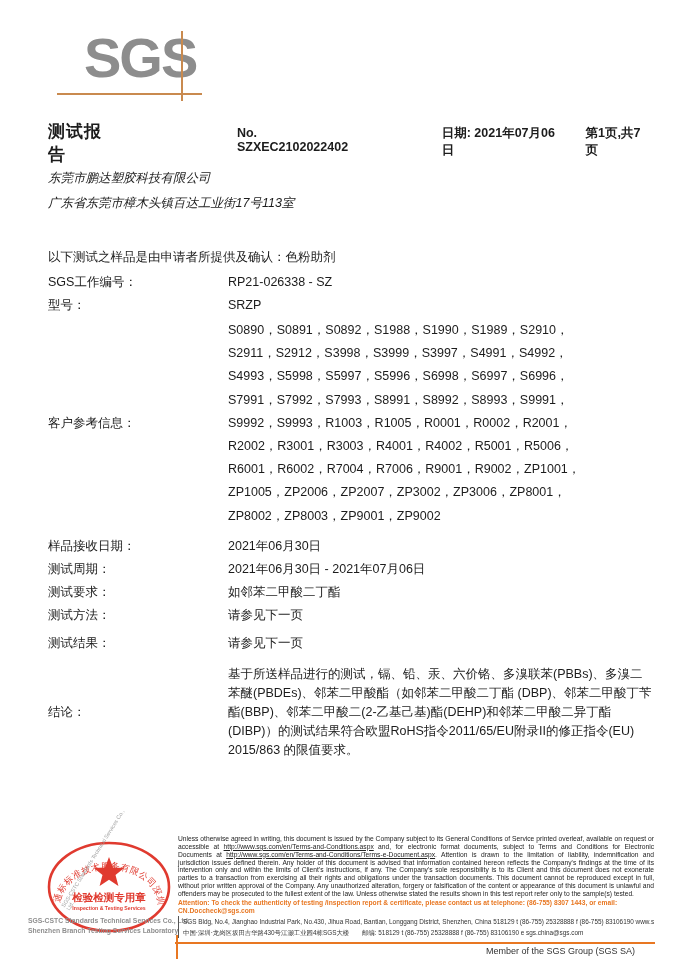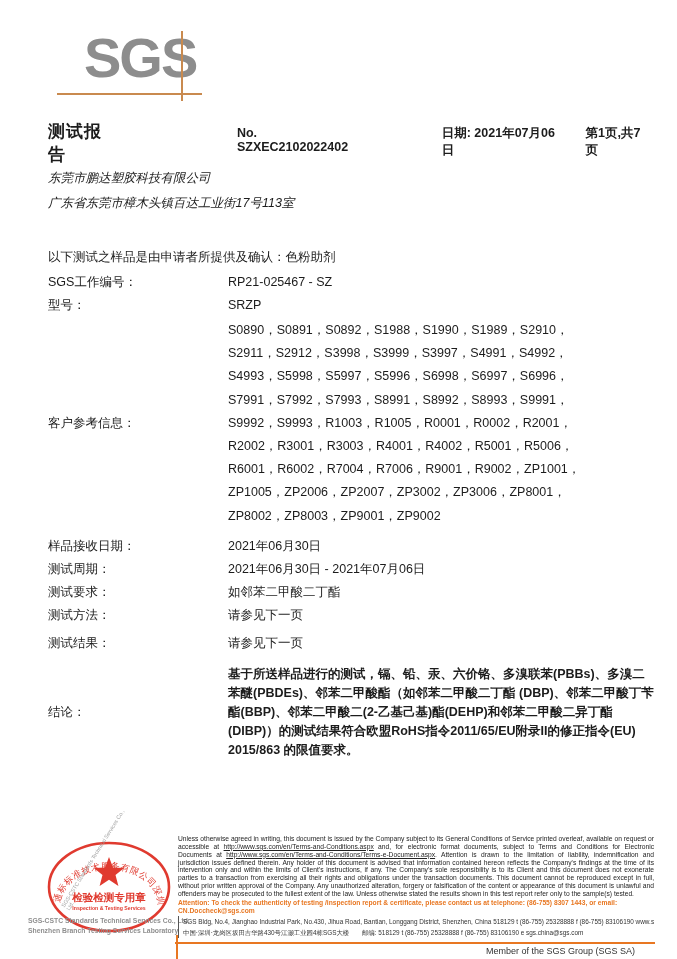--- a/index.html
+++ b/index.html
@@ -25,21 +25,21 @@
 
   
   .intro { position:absolute; left:48px; top:249px; font-size:12.5px; }
   .fields { position:absolute; left:48px; top:273px; right:22px; font-size:12.5px; }
   .row { display:flex; margin-bottom:4px;align-items:center; }
   .row .label { width:180px; flex-shrink:0; line-height:19px; }
   .row .value { flex:1; line-height:19px; }
   .ref-lines div { line-height:23.2px; }
   .gap-s { margin-top:9px; }
   .gap-m { margin-top:12px; }
-  .conclusion .value { line-height:19px; text-align:left;font-weight:bold; }
+  .conclusion .value { line-height:19px; text-align:left; }
 
   
   .legal-block { position:absolute; left:178px; top:835px; width:476px; }
   .legal { font-size:6.7px; line-height:7.85px; text-align:justify; color:#222; }
   .legal u { text-decoration:underline; }
   .attention { font-size:6.7px; line-height:7.85px; color:#e87722; font-weight:700; margin-top:1px; }
   .addresses { margin-top:2px; border-left:1.5px solid #555; padding-left:4px; }
   .addr-line { font-size:6.4px; line-height:11px; color:#333; white-space:nowrap; overflow:hidden; }
   .footer-rule { position:absolute; left:175px; top:942px; width:480px; height:2px; background:#e87722; }
   .footer-tick { position:absolute; left:176px; top:935px; width:1.5px; height:24px; background:#e87722; }
@@ -71,21 +71,21 @@
   <div class="applicant">
     <div>东莞市鹏达塑胶科技有限公司</div>
     <div>广东省东莞市樟木头镇百达工业街17号113室</div>
   </div>
 
   <div class="intro">以下测试之样品是由申请者所提供及确认：色粉助剂</div>
 
   <div class="fields">
     <div class="row">
       <span class="label">SGS工作编号：</span>
-      <span class="value">RP21-025467 - SZ</span>
+      <span class="value">RP21-026338 - SZ</span>
     </div>
     <div class="row">
       <span class="label">型号：</span>
       <span class="value">SRZP</span>
     </div>
     <div class="row">
       <span class="label">客户参考信息：</span>
       <span class="value ref-lines">
         <div>S0890，S0891，S0892，S1988，S1990，S1989，S2910，</div>
         <div>S2911，S2912，S3998，S3999，S3997，S4991，S4992，</div>

